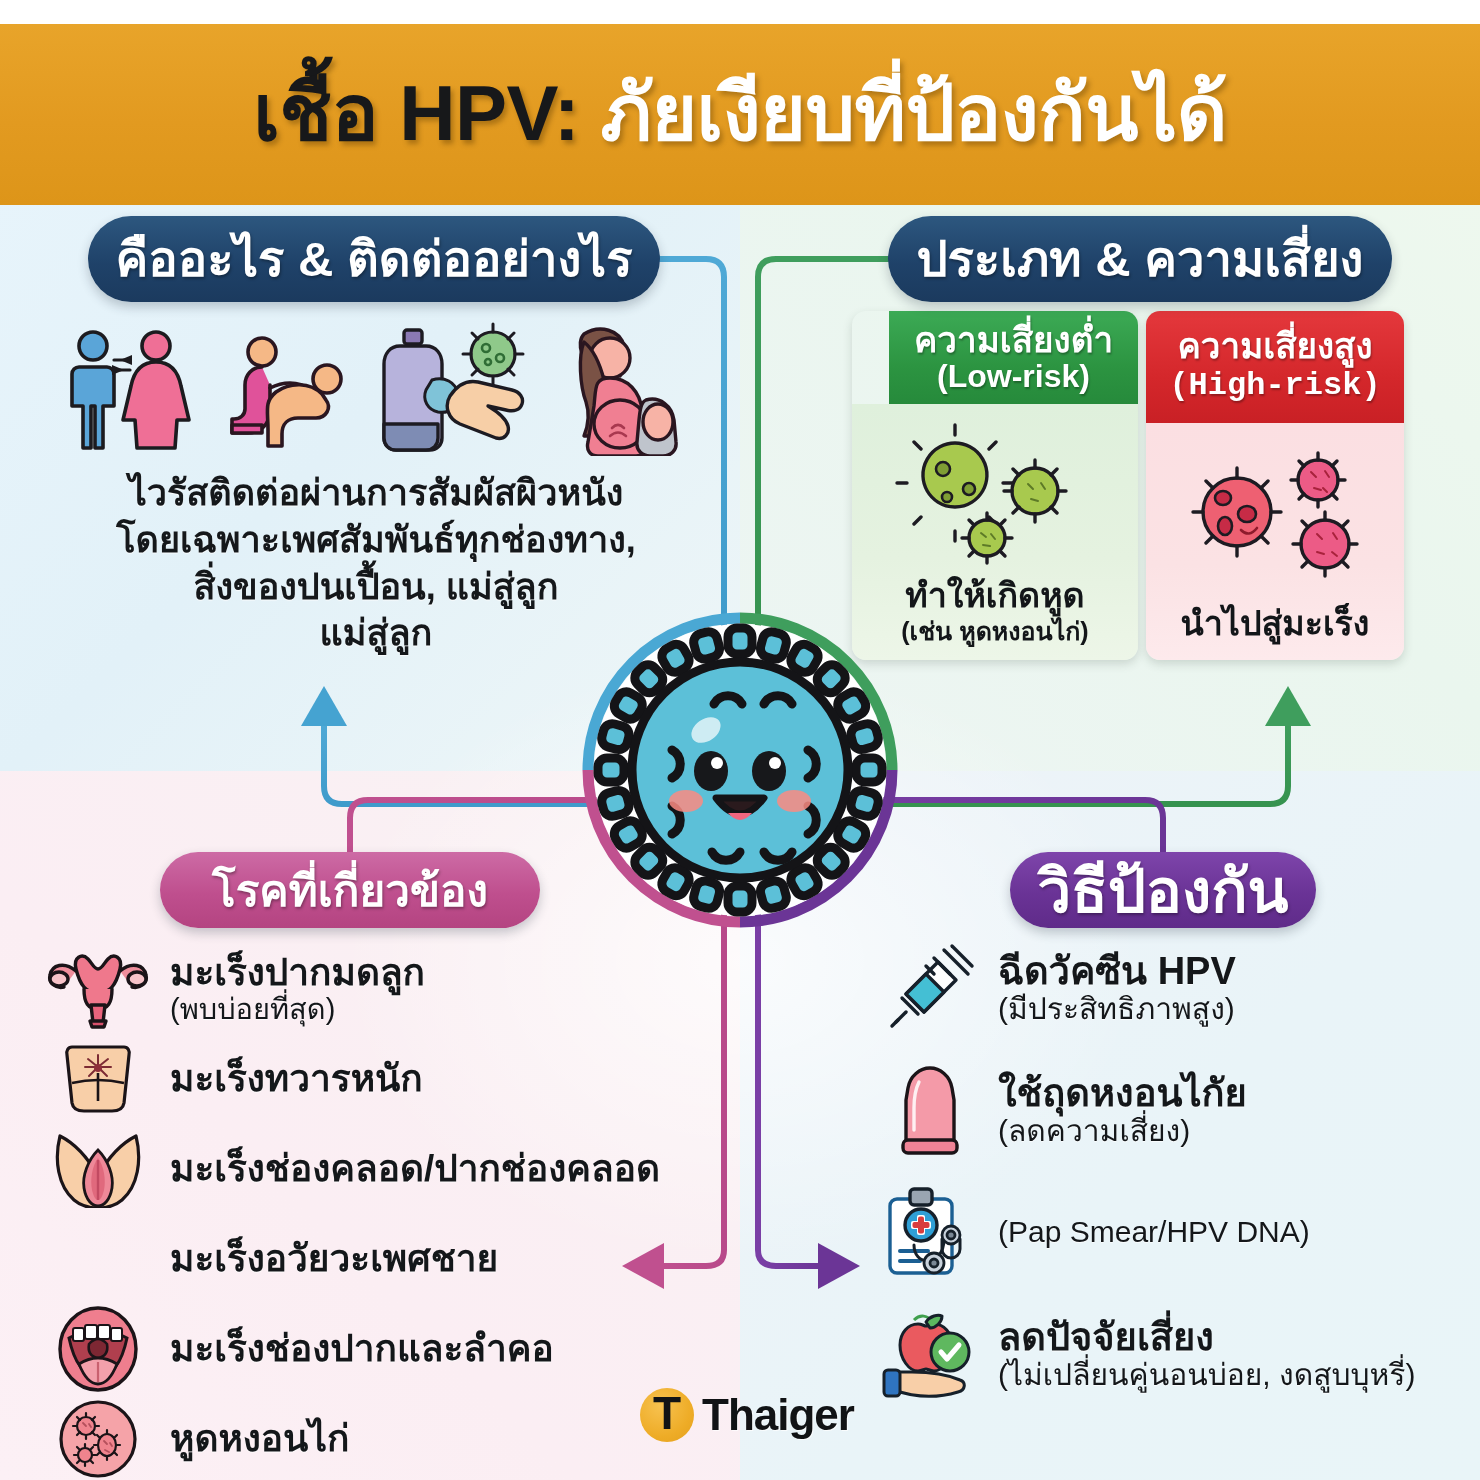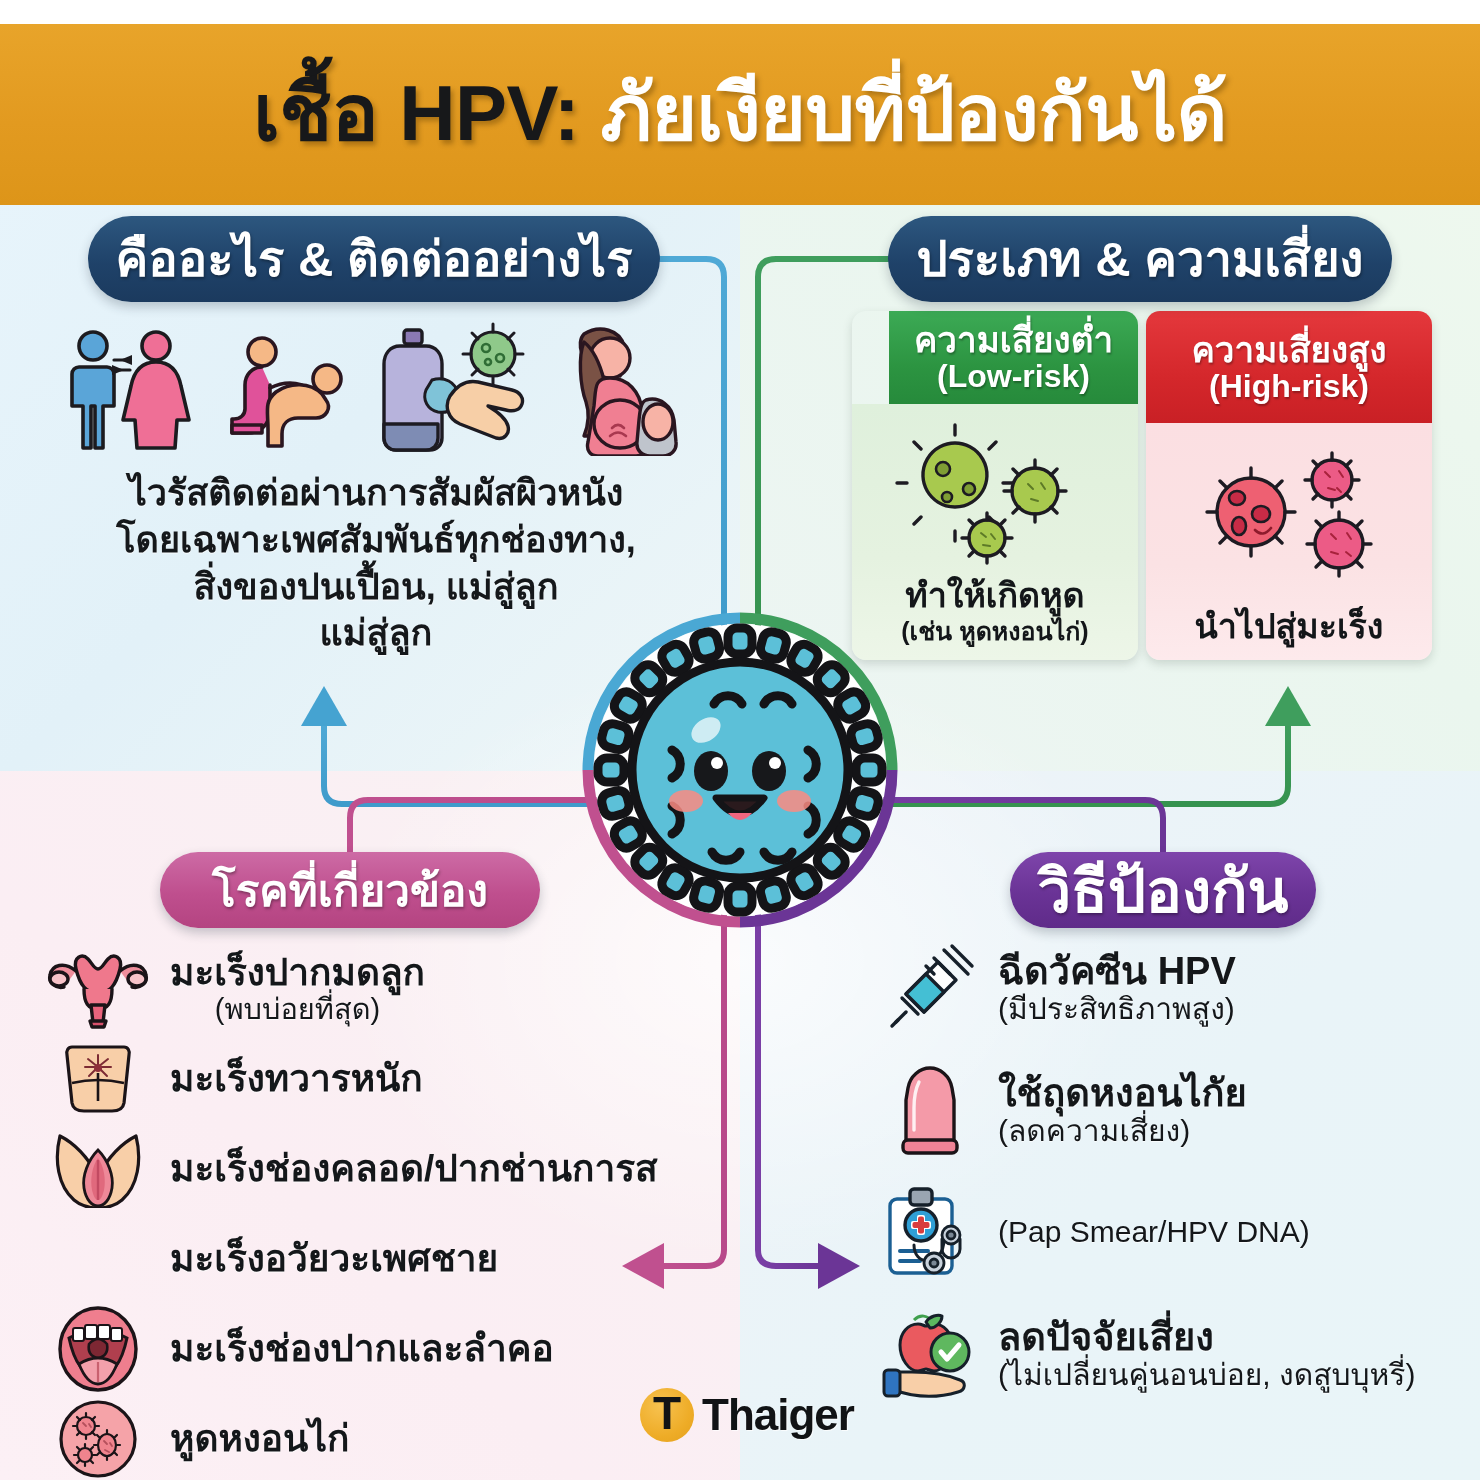--- a/index.html
+++ b/index.html
@@ -83,21 +83,21 @@
   #tl-body div { white-space: nowrap; }
 
   
   .risk-card {
     position: absolute; z-index: 18;
     border-radius: 14px; overflow: hidden;
     box-shadow: 0 4px 10px rgba(40,60,50,.17);
     display: flex; flex-direction: column;
   }
   #risk-low  { left: 852px; top: 311px; width: 286px; height: 349px; }
-  #risk-high { left: 1146px; top: 311px; width: 286px; height: 349px; }
+  #risk-high { left: 1146px; top: 311px; width: 258px; height: 349px; font-family: Liberation Mono, monospace; }
   .risk-head {
     height: 112px; display: flex; flex-direction: column;
     align-items: center; justify-content: center;
     color: #fff; font-weight: 700; line-height: 1.08;
     text-shadow: 1px 2px 2px rgba(0,0,0,.3);
   }
   .risk-head .t1 { font-size: 35px; }
   .risk-head .t2 { font-size: 32px; }
   #risk-low  .risk-head { background: linear-gradient(180deg,#3caa55 0%, #2c9441 60%, #268a3b 100%); margin-left: 37px; }
   #risk-high .risk-head { background: linear-gradient(180deg,#e4383c 0%, #d4272b 60%, #c92025 100%); }
@@ -126,21 +126,21 @@
     position: absolute; left: 874px; top: 936px; width: 590px; z-index: 18;
   }
   .row { display: flex; align-items: center; }
   .row .ic { flex: 0 0 auto; display: flex; align-items: center; justify-content: center; }
   .row .tx { color: #14171a; text-shadow: 0 1px 1px rgba(255,255,255,.8); }
   .row .tx .ln1 { font-weight: 700; line-height: 1.08; white-space: nowrap; }
   .row .tx .ln2 { font-weight: 400; line-height: 1.12; white-space: nowrap; }
 
   #bl-list .row { margin-bottom: 4px; }
   #bl-list .ic { width: 128px; height: 86px; }
-  #bl-list .tx { padding-left: 8px; text-align: center; }
+  #bl-list .tx { padding-left: 8px; }
   #bl-list .ln1 { font-size: 37px; }
   #bl-list .ln2 { font-size: 29px; }
 
   #br-list .row { margin-bottom: 18px; }
   #br-list .ic { width: 112px; height: 104px; }
   #br-list .tx { padding-left: 12px; }
   #br-list .ln1 { font-size: 38px; }
   #br-list .ln2 { font-size: 30px; }
 
   
@@ -524,21 +524,21 @@
     <div class="row">
       <div class="ic">
         <svg width="96" height="78" viewBox="0 0 96 78">
           <path d="M10 6 c16 8 28 22 38 40 c10 -18 22 -32 38 -40 c6 24 2 50 -14 64 c-8 7 -16 8 -24 8 c-8 0 -16 -1 -24 -8 C8 56 4 30 10 6z" fill="#f8cfa8" stroke="#1b1418" stroke-width="3.2" stroke-linejoin="round"></path>
           <path d="M48 20 c10 10 16 26 14 38 c-2 12 -8 18 -14 18 c-6 0 -12 -6 -14 -18 c-2 -12 4 -28 14 -38z" fill="#ee8898" stroke="#1b1418" stroke-width="2.8"></path>
           <path d="M48 28 c6 8 8 22 6 32 c-2 8 -4 10 -6 10 c-2 0 -4 -2 -6 -10 c-2 -10 0 -24 6 -32z" fill="#e0697d"></path>
           <path d="M48 30 v40" stroke="#c24a62" stroke-width="2.4" fill="none"></path>
         </svg>
       </div>
       <div class="tx">
-        <div class="ln1">มะเร็งช่องคลอด/ปากช่านการส</div>
+        <div class="ln1">มะเร็งช่องคลอด/ปากช่องคลอด</div>
       </div>
     </div>
 
     <div class="row">
       <div class="ic"></div>
       <div class="tx">
         <div class="ln1">มะเร็งอวัยวะเพศชาย</div>
       </div>
     </div>
 

